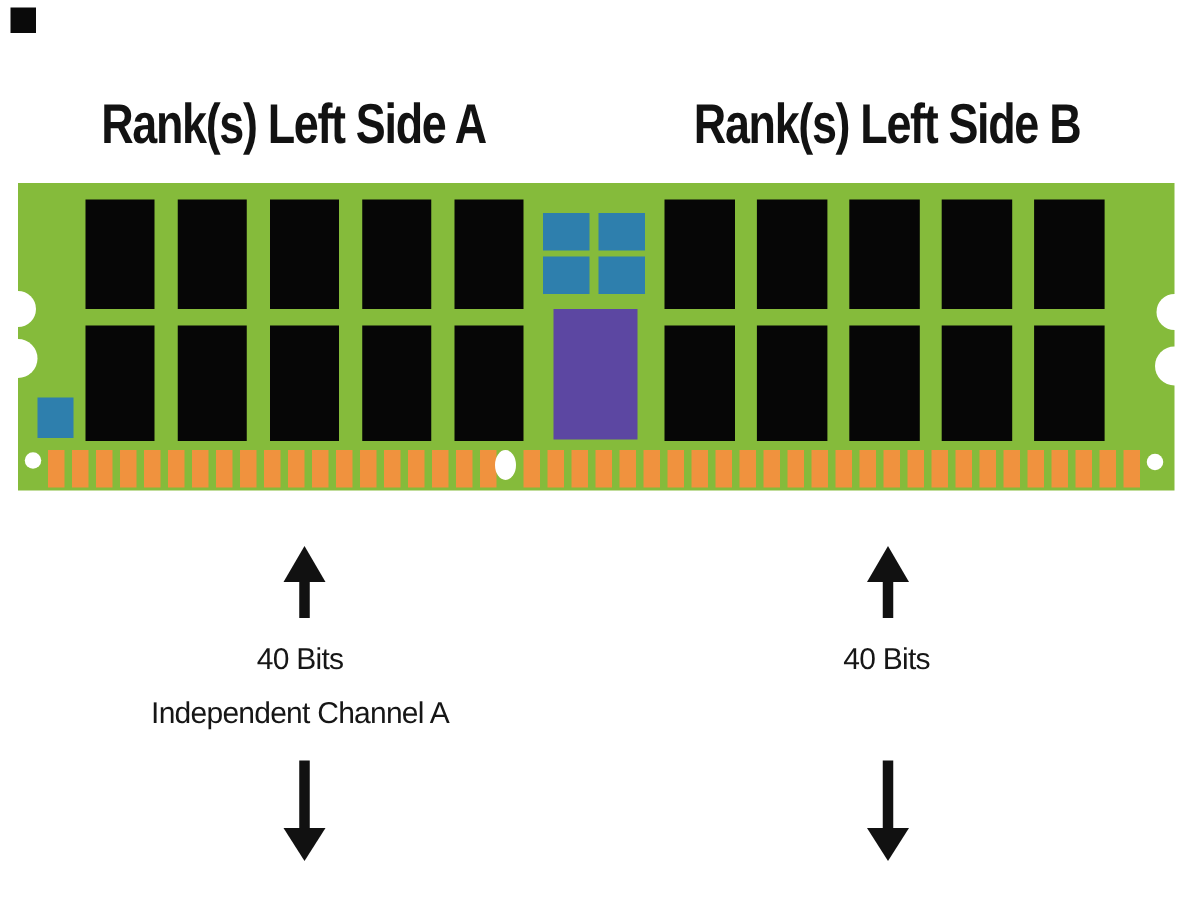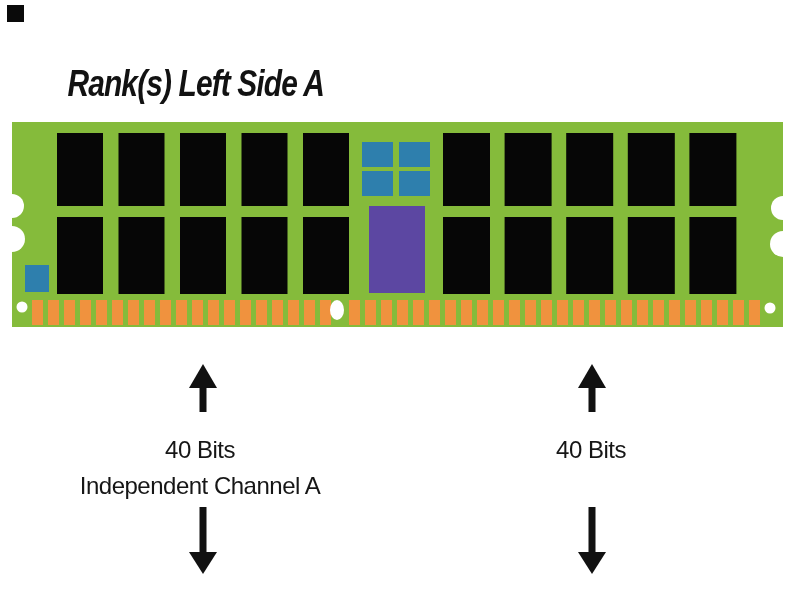--- a/index.html
+++ b/index.html
@@ -22,29 +22,29 @@
     letter-spacing: -1px;
     color: #121212;
     line-height: 42px;
     white-space: nowrap;
   }
   .title .inner {
     display: inline-block;
     transform: scale(0.88, 1.1);
     transform-origin: center center;
   }
-  #title-left  { left: 36px; font-style: italic; }
+  #title-left  { left: 36px; }
   #title-right { left: 431px; }
 
   .channel-label {
     position: absolute;
     width: 326px;
-    top: 432px;
+    top: 422px;
     text-align: center;
-    font-size: 24px;
+    font-size: 20px;
     letter-spacing: -0.5px;
     color: #161616;
     line-height: 36px;
     white-space: nowrap;
   }
   #channel-left  { left: 37px; }
   #channel-right { left: 428px; }
 </style>
 </head>
 <body>
@@ -139,20 +139,23 @@
       <rect x="588.5" y="384" width="7" height="28" fill="#111111"></rect>
       <polygon points="578,388 606,388 592,364" fill="#111111"></polygon>
       <rect x="588.5" y="507" width="7" height="48" fill="#111111"></rect>
       <polygon points="578,552 606,552 592,574" fill="#111111"></polygon>
     </svg>
 
   <div class="title" id="title-left">
     <span class="inner">Rank(s) Left Side A</span>
   </div>
 
+  <div class="title" id="title-right">
+    <span class="inner">Rank(s) Left Side B</span>
+  </div>
 
   <div class="channel-label" id="channel-left">
     <div>40 Bits</div>
     <div>Independent Channel A</div>
   </div>
 
   <div class="channel-label" id="channel-right">
     <div>40 Bits</div>
   </div>
 

